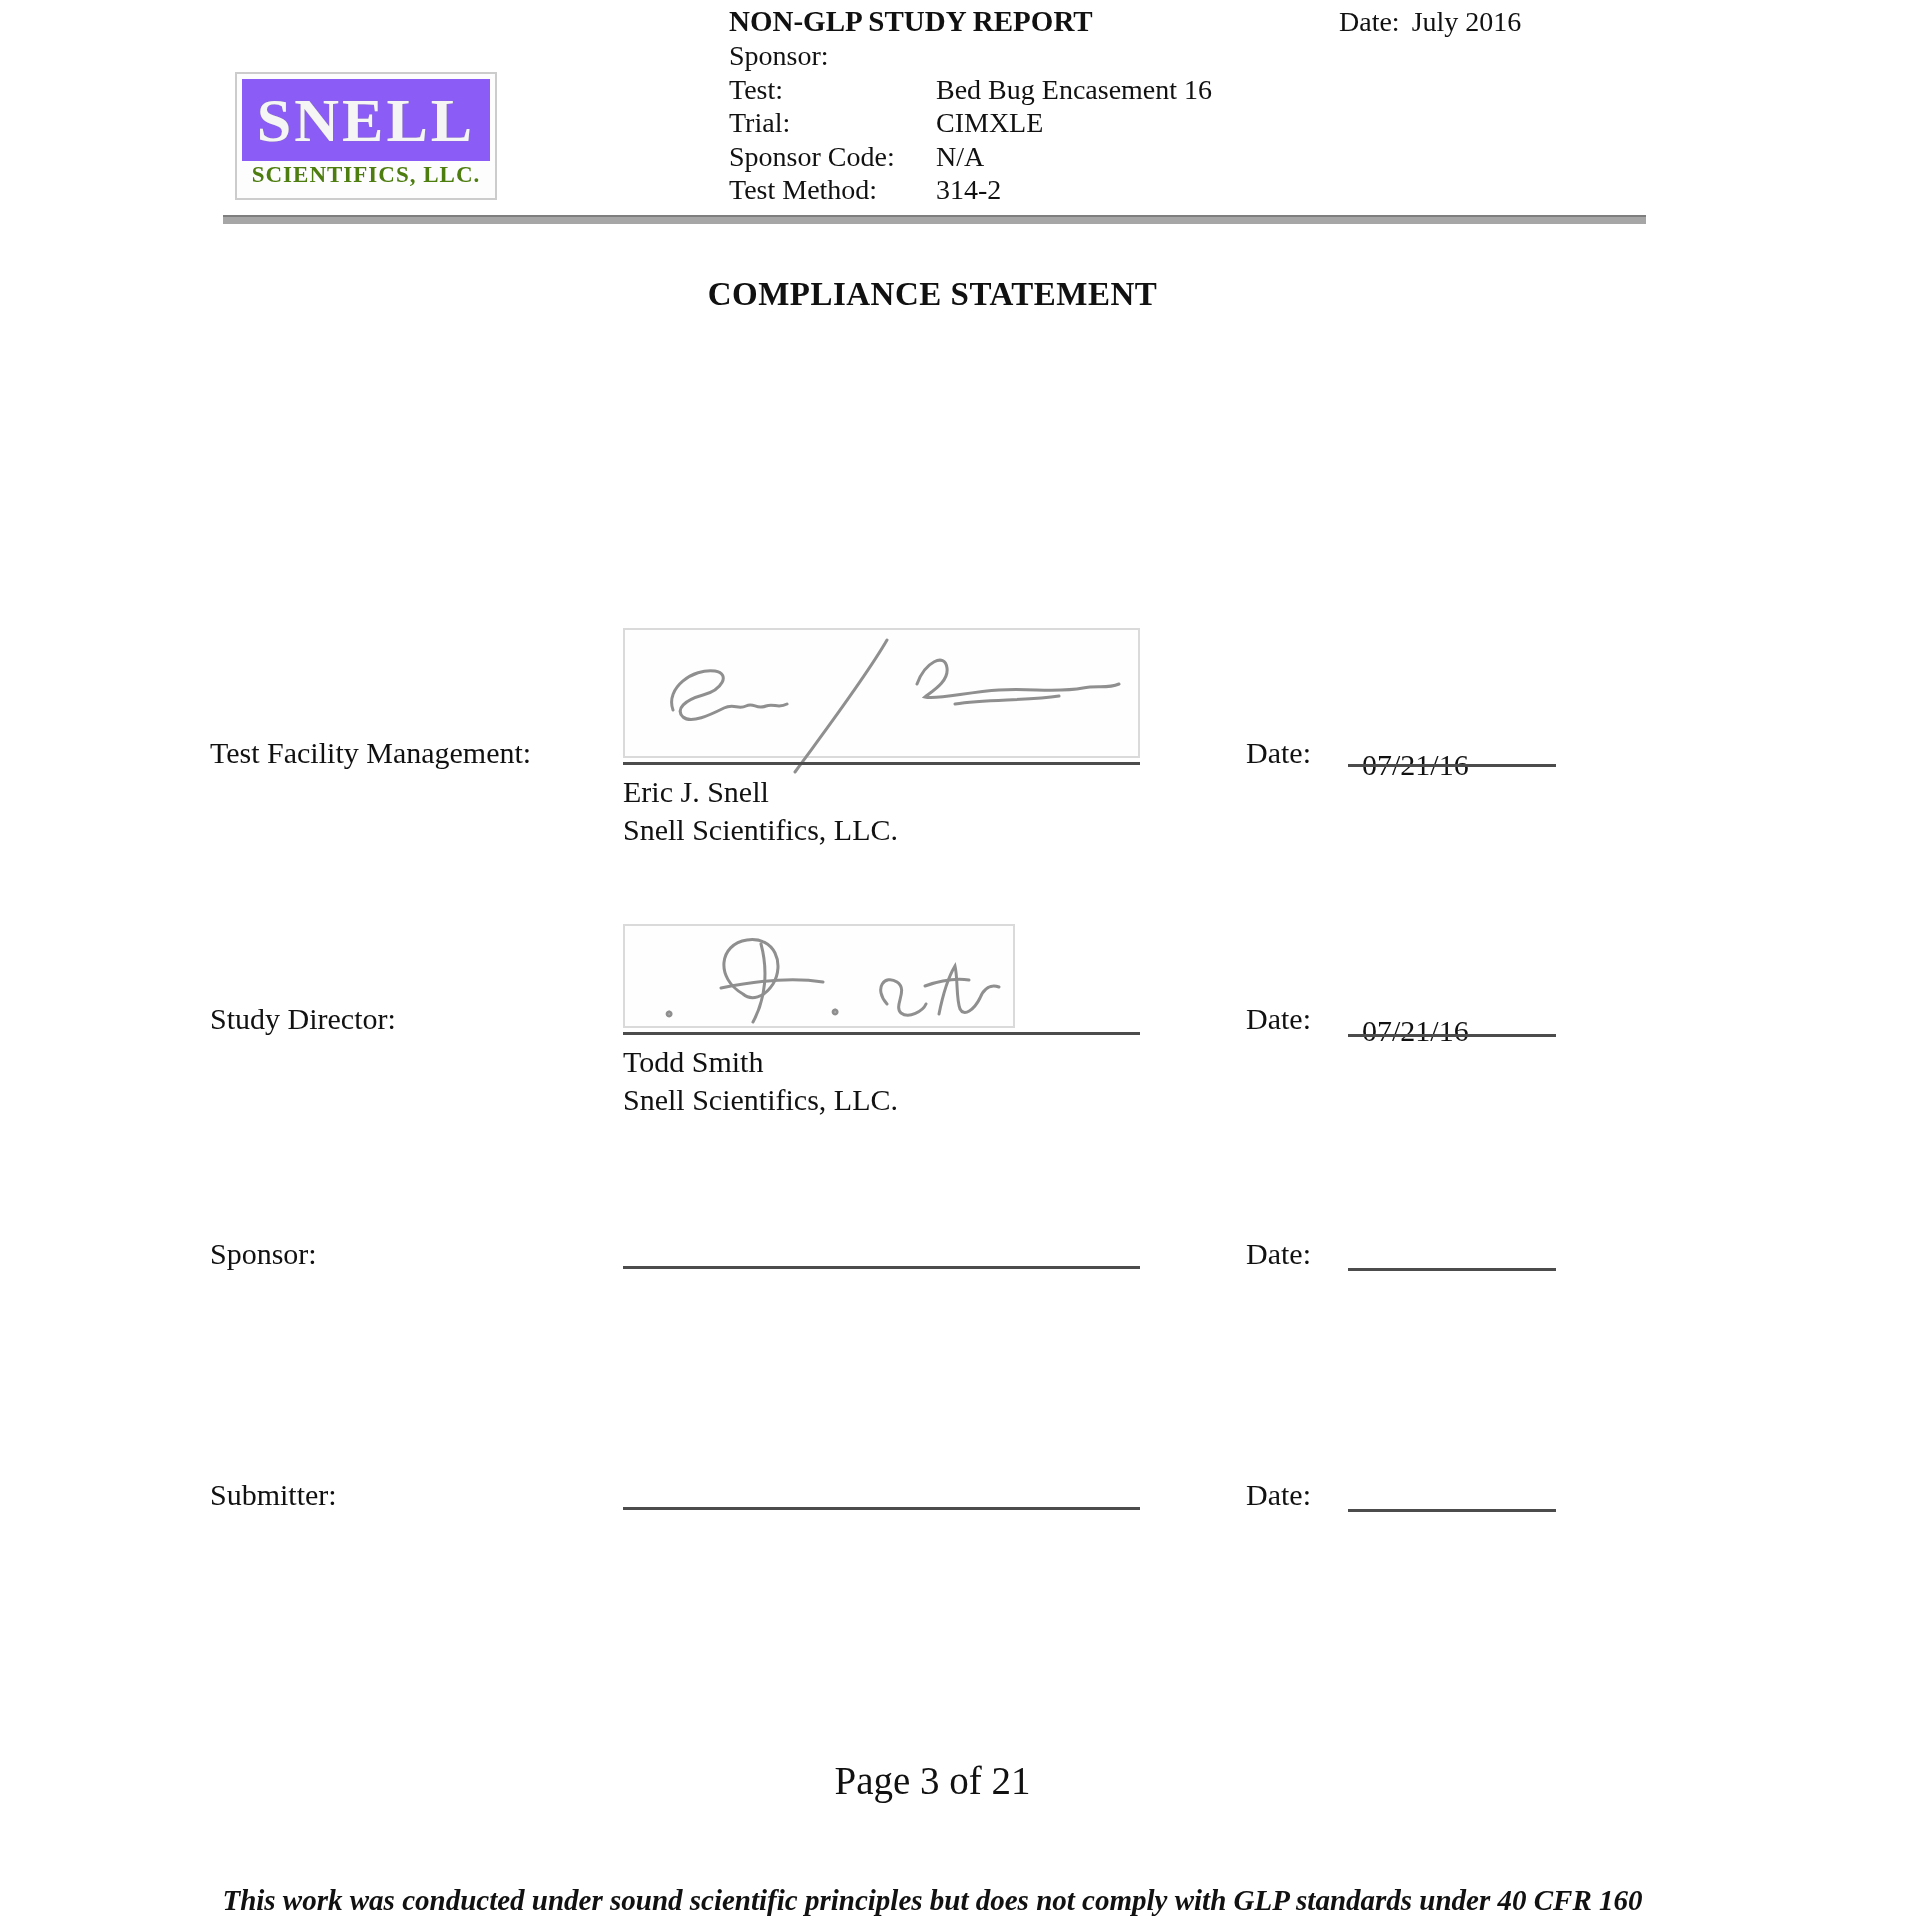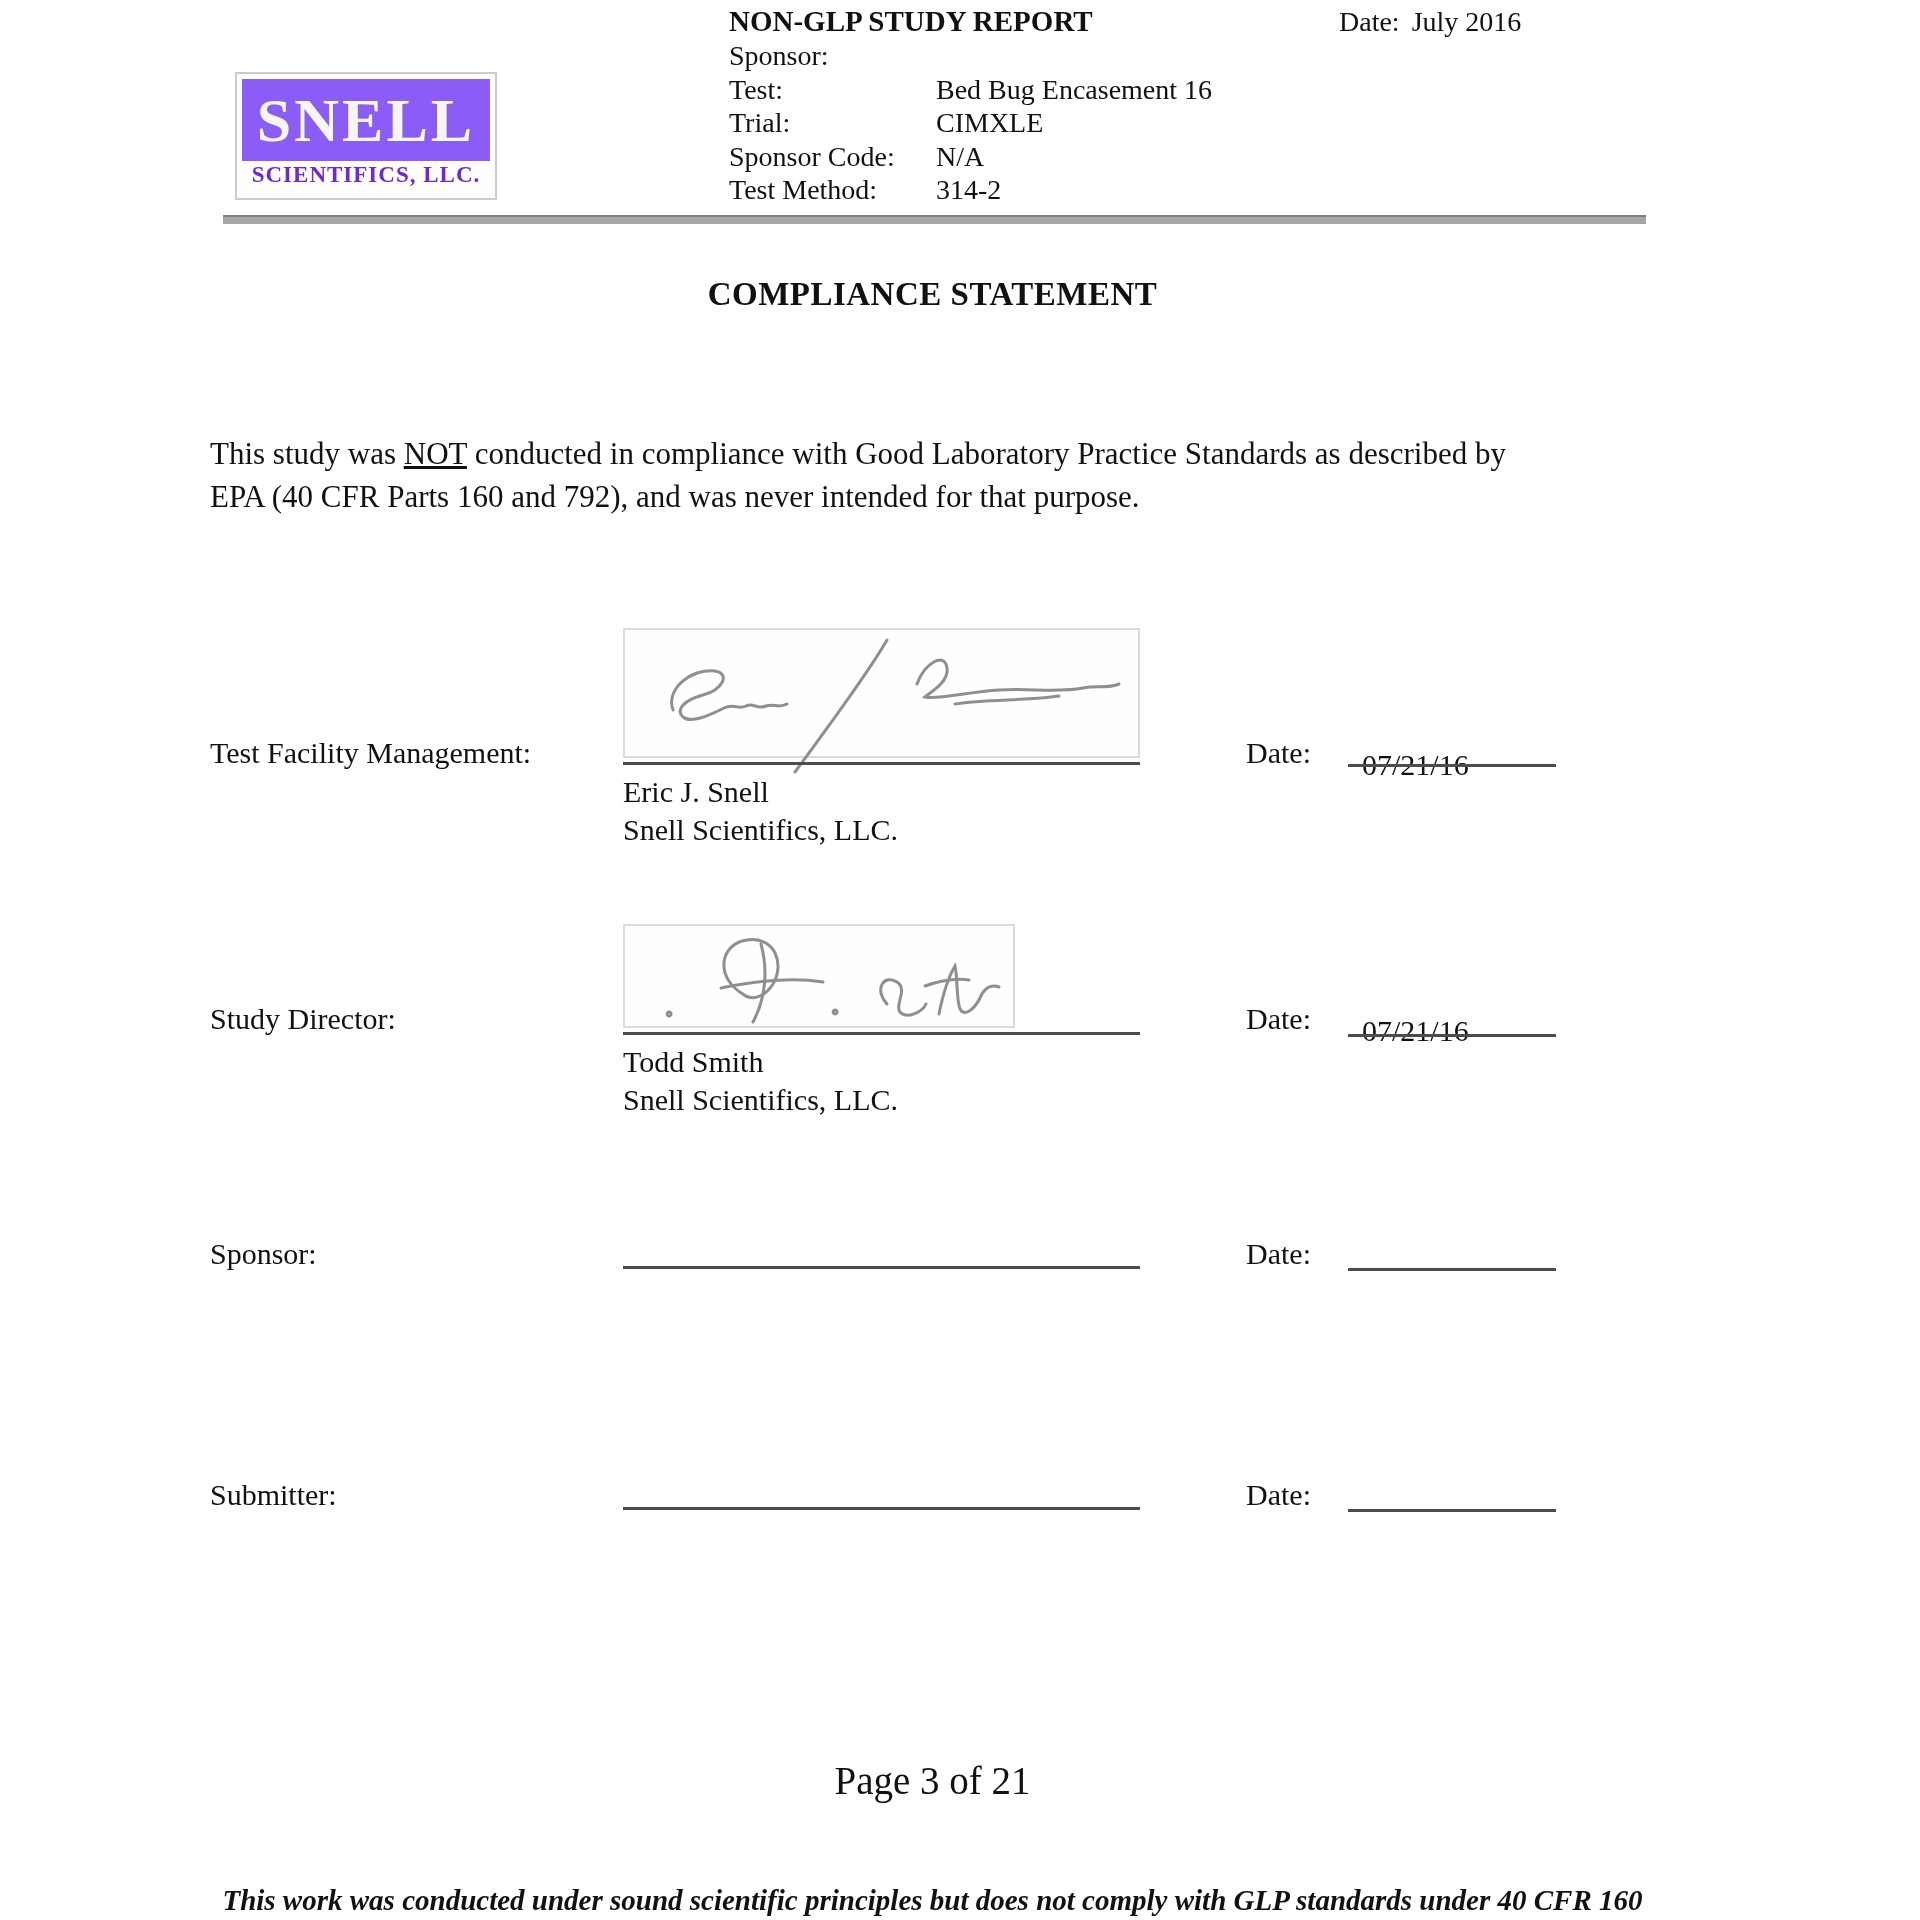--- a/index.html
+++ b/index.html
@@ -3,21 +3,21 @@
 <meta charset="utf-8">
 <style>
   html,body{margin:0;padding:0;}
   body{width:1920px;height:1920px;background:#ffffff;font-family:"Liberation Serif", serif;color:#111;}
   .page{position:absolute;inset:0;width:1920px;height:1920px;background:#ffffff;overflow:hidden;}
 
   
   .logo-box{position:absolute;left:235px;top:72px;width:262px;height:128px;border:2px solid #cccccc;background:#fdfdfd;box-sizing:border-box;}
   .logo-black{position:absolute;left:5px;top:5px;right:5px;height:82px;background:#8b5cf6;display:flex;align-items:center;justify-content:center;}
   .logo-word{color:#f5f5f5;font-weight:bold;font-size:62px;letter-spacing:3px;line-height:1;text-shadow:0 0 1px #888;}
-  .logo-sub{position:absolute;left:0;right:0;top:88px;text-align:center;font-weight:bold;font-size:23px;letter-spacing:1px;color:#6d28d9;}
+  .logo-sub{position:absolute;left:0;right:0;top:88px;text-align:center;font-weight:bold;font-size:23px;letter-spacing:1px;color:#4d7c0f;}
 
   .header-info{position:absolute;left:729px;top:5px;font-size:28px;line-height:33.6px;}
   .hi-title{font-weight:bold;font-size:29px;height:34px;}
   .hi-row{display:flex;height:33.6px;}
   .hi-label{width:207px;}
   .hi-value{}
 
   .header-date{position:absolute;left:1339px;top:6px;font-size:28px;}
   .header-date .hd-val{margin-left:12px;}
 
@@ -79,24 +79,20 @@
   </div>
 
   <div class="header-date">
     <span>Date:</span><span class="hd-val">July 2016</span>
   </div>
 
   <div class="top-rule"></div>
 
   <div class="doc-title">COMPLIANCE STATEMENT</div>
 
-  <div class="statement">
-    <span>This study was </span><span class="u">NOT</span><span> conducted in compliance with Good Laboratory Practice Standards as described by</span><br>
-    <span>EPA (40 CFR Parts 160 and 792), and was never intended for that purpose.</span>
-  </div>
 
   <div class="sig-img" style="top:628px;width:517px;height:130px;">
     <svg width="513" height="126" viewBox="0 0 513 126" xmlns="http://www.w3.org/2000/svg">
       <g fill="none" stroke="#8f8f8f" stroke-width="3" stroke-linecap="round">
         <path d="M 48,80 C 40,58 68,38 90,41 C 106,44 97,60 78,65 C 60,70 50,79 58,87 C 66,94 85,85 99,78 C 109,73 113,80 121,76 C 129,72 131,80 141,76 C 149,73 153,79 162,74"></path>
         <path d="M 262,10 C 240,48 202,98 170,142"></path>
         <path d="M 292,54 C 300,32 320,22 322,38 C 324,52 306,62 300,67 C 312,70 342,62 374,60 C 406,58 432,63 458,58 C 472,55 482,59 494,54"></path>
         <path d="M 330,74 C 362,69 402,71 434,66"></path>
       </g>
     </svg>

